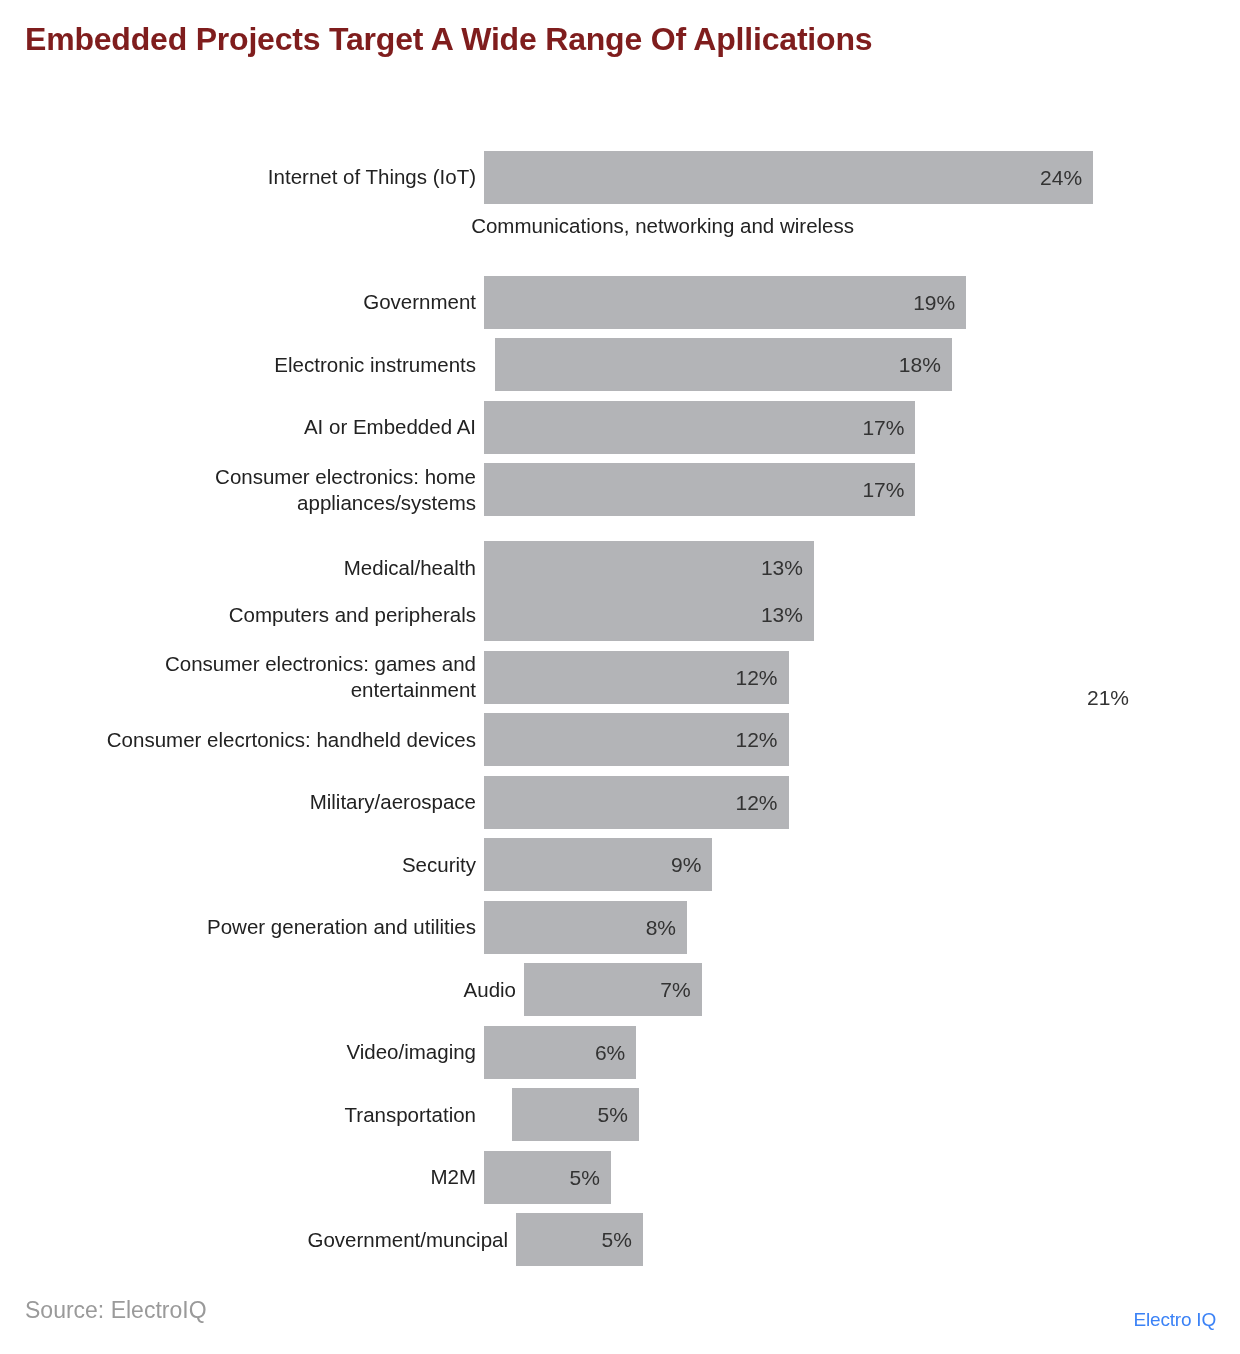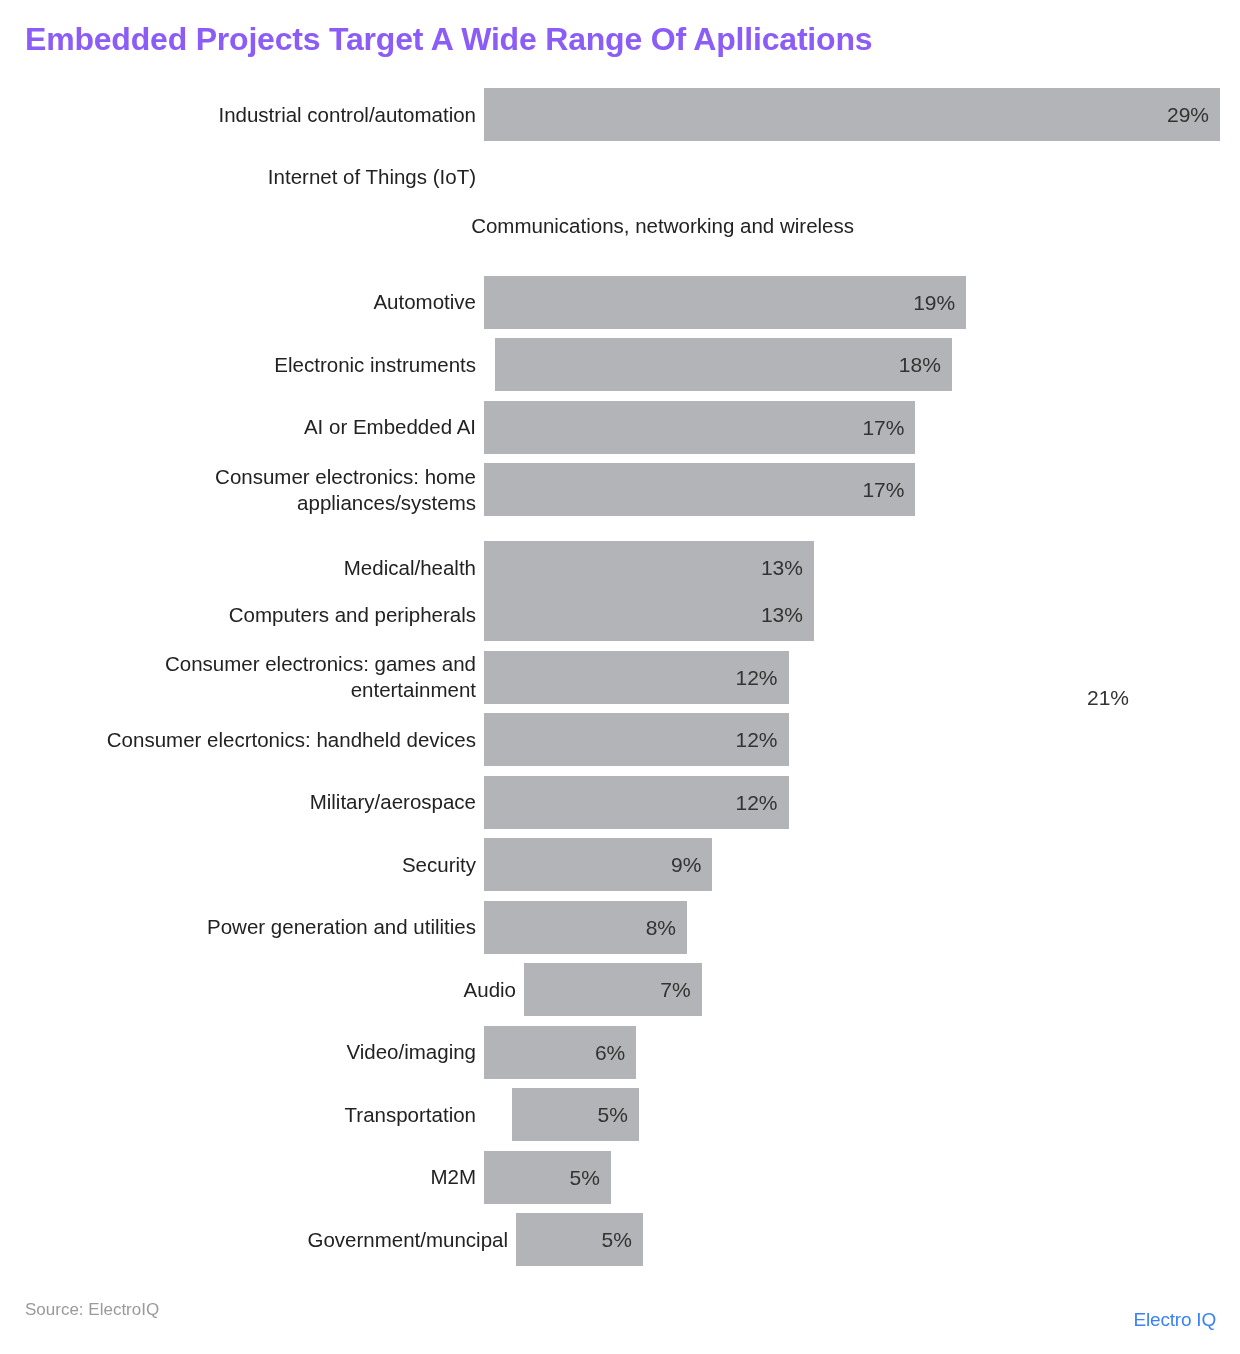--- a/index.html
+++ b/index.html
@@ -27,21 +27,21 @@
 
   
   .chart-title {
     position: absolute;
     left: 25px;
     top: 18px;
     width: 1190px;
     font-size: 32px;
     font-weight: 700;
     letter-spacing: -0.2px;
-    color: #8b5cf6;
+    color: #7f1d1d;
     line-height: 42px;
     white-space: nowrap;
   }
 
   
   .plot-area {
     position: absolute;
     left: 0;
     top: 88px;
     width: 1240px;
@@ -97,21 +97,21 @@
     position: absolute;
     left: 0;
     bottom: 0;
     width: 1240px;
     height: 72px;
   }
   .source-note {
     position: absolute;
     left: 25px;
     top: 16px;
-    font-size: 17px;
+    font-size: 23px;
     color: #9a9a9a;
     line-height: 24px;
   }
   .brand-logo {
     position: absolute;
     right: 24px;
     top: 26px;
     font-size: 19px;
     font-weight: 400;
     color: #3b82f6;
@@ -120,41 +120,38 @@
   }
 </style>
 </head>
 <body>
 
 <div id="chart-root">
 
   <div class="chart-title">Embedded Projects Target A Wide Range Of Apllications</div>
 
   <div class="plot-area" id="plot-area">
-      <div class="bar-row" style="top: 0px; height: 53px;">
-        <div class="bar-label">Industrial control/automation</div>
-        <div class="bar-track">
-          <div class="bar-fill" style="width: 736px; background: rgb(179, 180, 183);">
-            <span class="bar-value">29%</span>
-          </div>
-        </div>
-      </div>
       <div class="bar-row" style="top: 62.5px; height: 53px;">
         <div class="bar-label">Internet of Things (IoT)</div>
+        <div class="bar-track">
+          <div class="bar-fill" style="width: 609.103px; background: rgb(179, 180, 183);">
+            <span class="bar-value">24%</span>
+          </div>
+        </div>
       </div>
       <div class="bar-row" style="top: 125px; height: 53px; flex-direction: column;">
         <div class="bar-label">Communications, networking and wireless</div>
         <div class="bar-track">
           <div class="bar-fill" style="width: 520px; background: #84cc16;">
             <span class="bar-value">21%</span>
           </div>
         </div>
       </div>
       <div class="bar-row" style="top: 187.5px; height: 53px;">
-        <div class="bar-label">Automotive</div>
+        <div class="bar-label">Government</div>
         <div class="bar-track">
           <div class="bar-fill" style="width: 482.207px; background: rgb(179, 180, 183);">
             <span class="bar-value">19%</span>
           </div>
         </div>
       </div>
       <div class="bar-row" style="top: 250px; height: 53px; gap: 11px;">
         <div class="bar-label">Electronic instruments</div>
         <div class="bar-track">
           <div class="bar-fill" style="width: 456.828px; background: rgb(179, 180, 183);">

